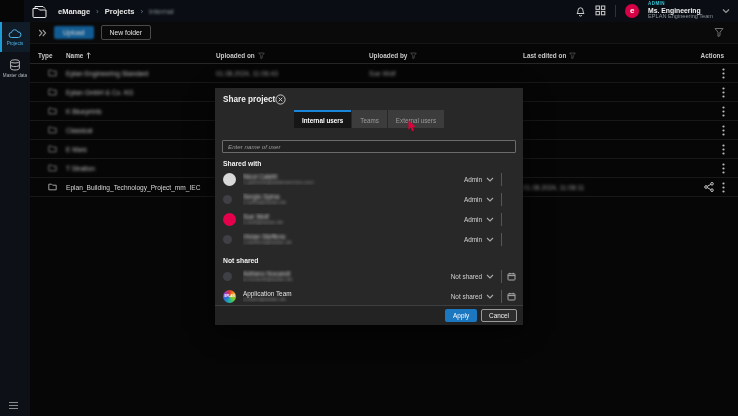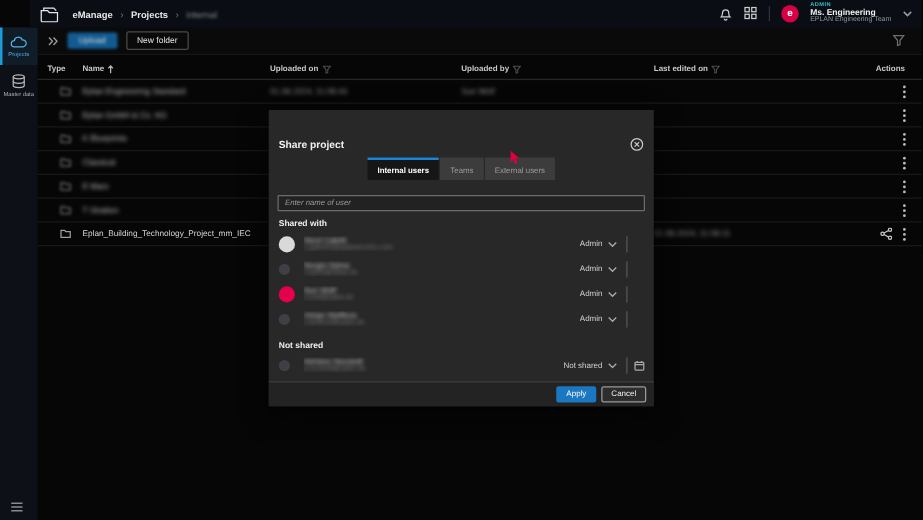--- a/index.html
+++ b/index.html
@@ -58,21 +58,21 @@
   .th { display:flex; align-items:center; gap:3px; }
   .th-actions { justify-self:end; padding-right:14px; }
   .trow { height:19px; border-bottom:1px solid #181818; font-size:6.6px; color:#c4c4c4; }
   .cell-name { color:#d6d6d6; }
   .cell-dim { color:#a9a9a9; }
   .row-actions { justify-self:end; display:flex; align-items:center; gap:8px; padding-right:13px; }
 
   
   .modal { position:absolute; left:215px; top:88px; width:308px; height:237px; background:#282828;
     z-index:10; box-shadow:0 6px 22px rgba(0,0,0,.65); color:#e8e8e8; }
-  .modal-head { display:flex; align-items:center; justify-content:space-between; padding:22px 8px 4px; }
+  .modal-head { display:flex; align-items:center; padding:6px 8px 4px; }
   .modal-title { font-size:8.2px; font-weight:bold; color:#f2f2f2; }
   .tabs { display:flex; justify-content:center; gap:1px; margin-top:1px; }
   .tab { font-size:6.3px; padding:5px 8px 4px; background:#3c3c3c; color:#9b9b9b; border-top:2px solid transparent; }
   .tab.active { background:#161616; color:#fff; font-weight:bold; border-top:2px solid #1a86d9; }
   .search-wrap { margin:7px 7px 3px; }
   .search-input { width:100%; height:13px; background:#222; border:1px solid #6b6b6b; border-radius:1px;
     color:#cfcfcf; font-size:6.2px; font-style:italic; padding:0 5px; font-family:inherit; }
   .search-input::placeholder { color:#9a9a9a; }
   .sect-label { font-size:6.8px; font-weight:bold; color:#f0f0f0; padding:4px 0 2px 8px; }
   .urow { display:grid; grid-template-columns:20px 1fr 52px 16px 6px 14px; align-items:center;

